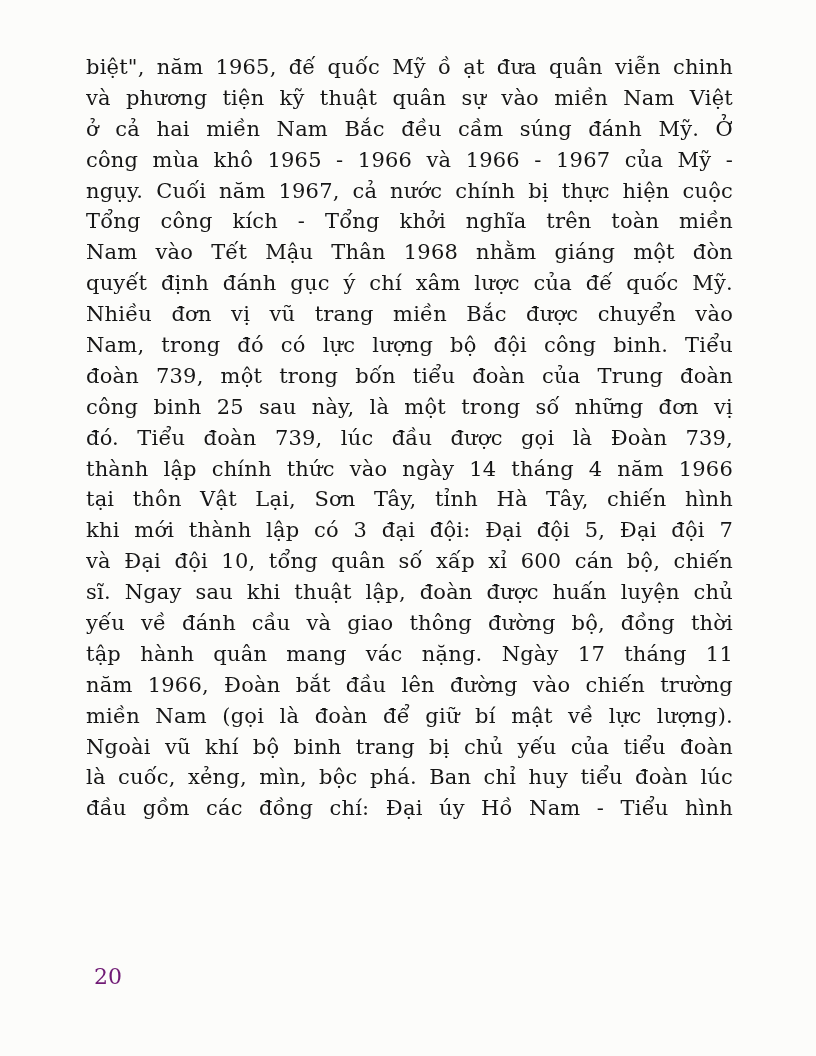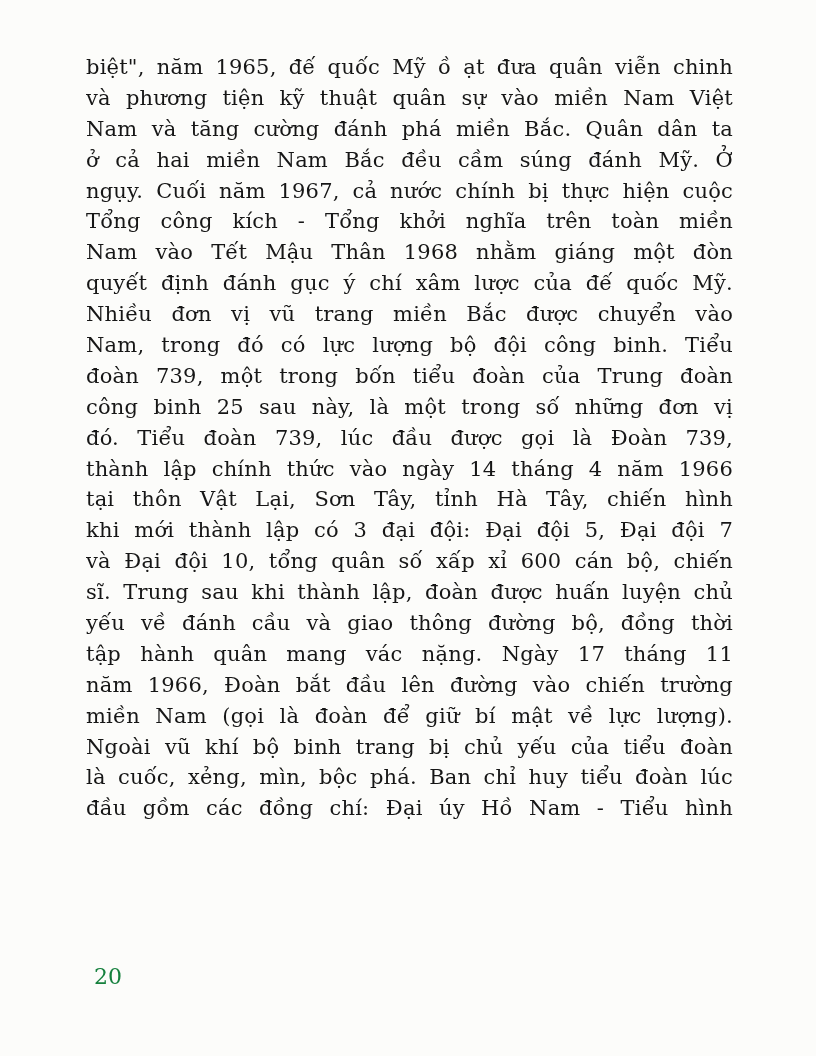--- a/index.html
+++ b/index.html
@@ -36,47 +36,47 @@
     text-align-last: justify;
     overflow: hidden;
     white-space: normal;
   }
   .page-number {
     position: absolute;
     left: 94px;
     top: 962px;
     font-size: 22px;
     line-height: 30px;
-    color: #15803d;
+    color: #701a75;
   }
 </style>
 </head>
 <body>
 
 <div class="scan-page">
 
   <div class="page-text">
     <div class="text-line">biệt", năm 1965, đế quốc Mỹ ồ ạt đưa quân viễn chinh</div>
     <div class="text-line">và phương tiện kỹ thuật quân sự vào miền Nam Việt</div>
-    <div class="text-line">Nam và tăng cường đánh phá miền Bắc. Quân dân ta</div>
     <div class="text-line">ở cả hai miền Nam Bắc đều cầm súng đánh Mỹ. Ở</div>
+    <div class="text-line">công mùa khô 1965 - 1966 và 1966 - 1967 của Mỹ -</div>
     <div class="text-line">ngụy. Cuối năm 1967, cả nước chính bị thực hiện cuộc</div>
     <div class="text-line">Tổng công kích - Tổng khởi nghĩa trên toàn miền</div>
     <div class="text-line">Nam vào Tết Mậu Thân 1968 nhằm giáng một đòn</div>
     <div class="text-line">quyết định đánh gục ý chí xâm lược của đế quốc Mỹ.</div>
     <div class="text-line">Nhiều đơn vị vũ trang miền Bắc được chuyển vào</div>
     <div class="text-line">Nam, trong đó có lực lượng bộ đội công binh. Tiểu</div>
     <div class="text-line">đoàn 739, một trong bốn tiểu đoàn của Trung đoàn</div>
     <div class="text-line">công binh 25 sau này, là một trong số những đơn vị</div>
     <div class="text-line">đó. Tiểu đoàn 739, lúc đầu được gọi là Đoàn 739,</div>
     <div class="text-line">thành lập chính thức vào ngày 14 tháng 4 năm 1966</div>
     <div class="text-line">tại thôn Vật Lại, Sơn Tây, tỉnh Hà Tây, chiến hình</div>
     <div class="text-line">khi mới thành lập có 3 đại đội: Đại đội 5, Đại đội 7</div>
     <div class="text-line">và Đại đội 10, tổng quân số xấp xỉ 600 cán bộ, chiến</div>
-    <div class="text-line">sĩ. Trung sau khi thành lập, đoàn được huấn luyện chủ</div>
+    <div class="text-line">sĩ. Ngay sau khi thuật lập, đoàn được huấn luyện chủ</div>
     <div class="text-line">yếu về đánh cầu và giao thông đường bộ, đồng thời</div>
     <div class="text-line">tập hành quân mang vác nặng. Ngày 17 tháng 11</div>
     <div class="text-line">năm 1966, Đoàn bắt đầu lên đường vào chiến trường</div>
     <div class="text-line">miền Nam (gọi là đoàn để giữ bí mật về lực lượng).</div>
     <div class="text-line">Ngoài vũ khí bộ binh trang bị chủ yếu của tiểu đoàn</div>
     <div class="text-line">là cuốc, xẻng, mìn, bộc phá. Ban chỉ huy tiểu đoàn lúc</div>
     <div class="text-line">đầu gồm các đồng chí: Đại úy Hồ Nam - Tiểu hình</div>
   </div>
 
   <div class="page-number">20</div>

